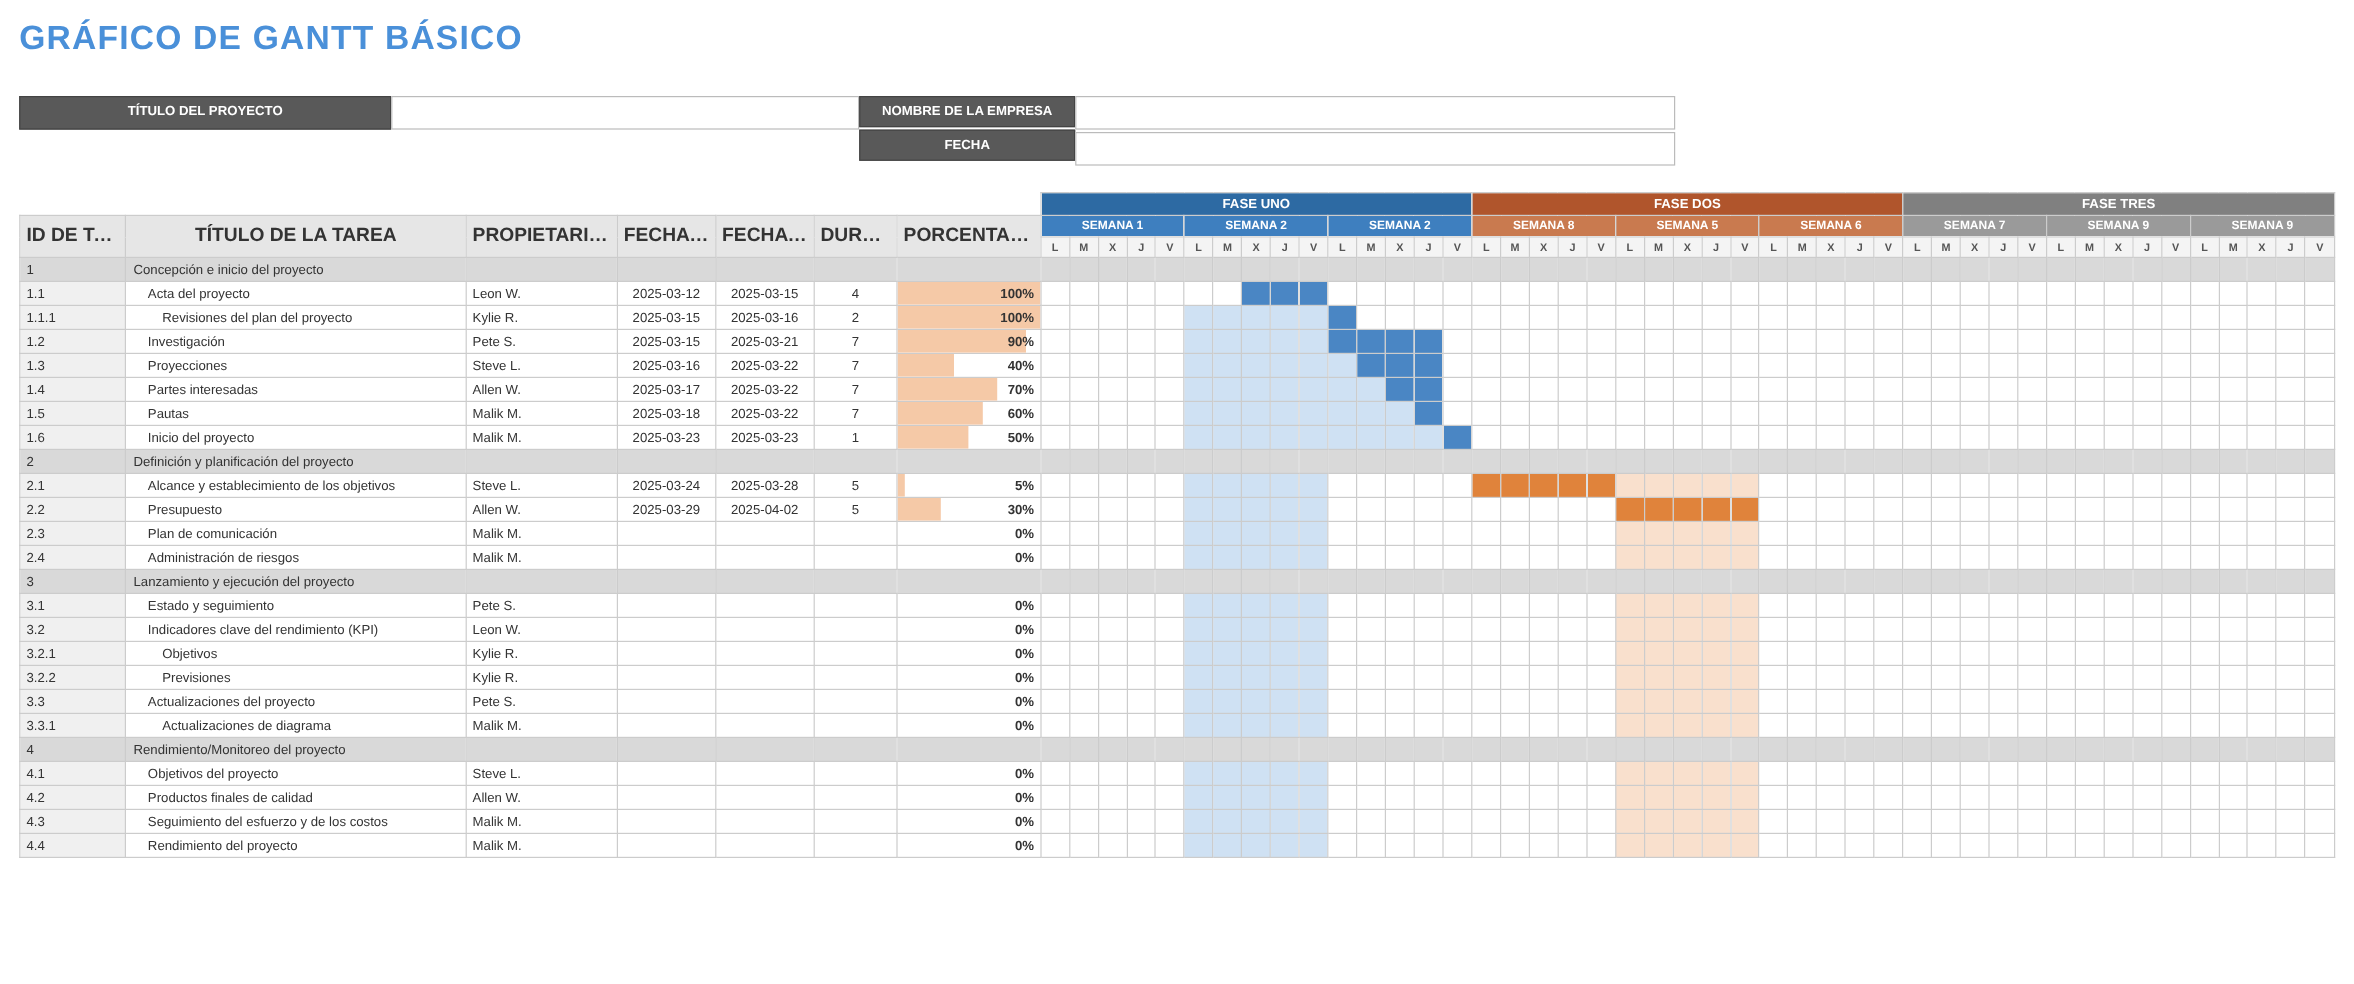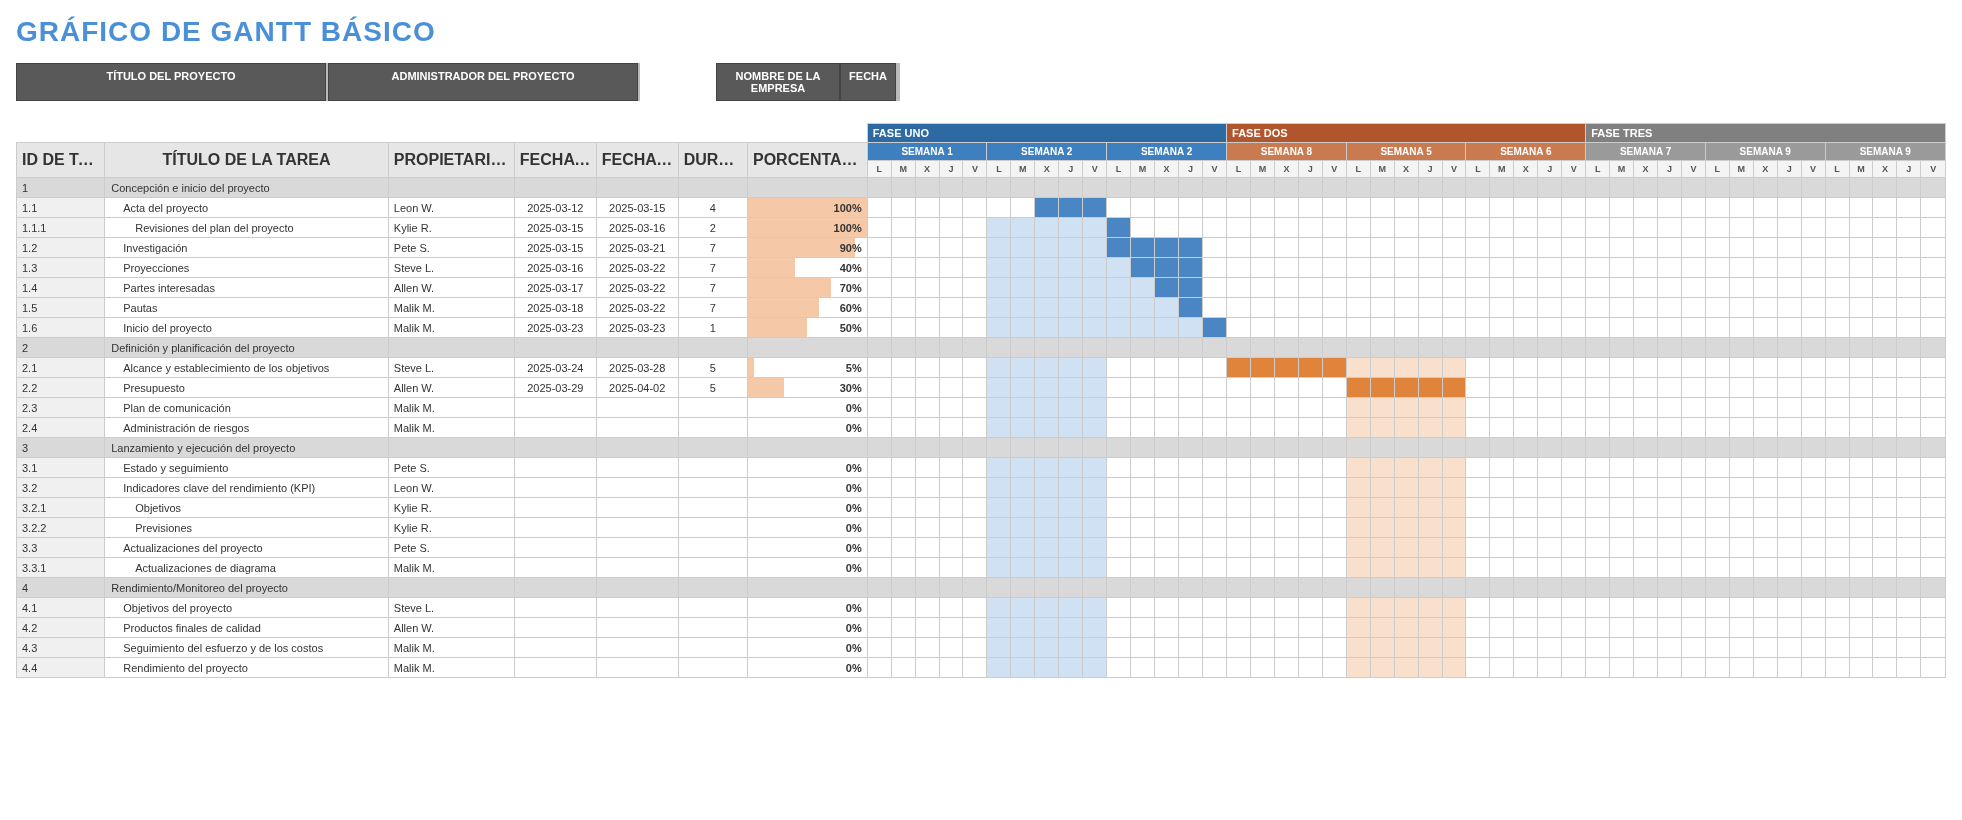--- a/index.html
+++ b/index.html
@@ -9,39 +9,39 @@
     font-family: Arial, sans-serif;
     font-size: 11px;
     color: #333;
     background: #fff;
   }
   .title {
     font-size: 28px;
     font-weight: 700;
     color: #4a90d9;
     letter-spacing: 1px;
-    margin-bottom: 15px;
+    margin-bottom: 32px;
   }
   .meta-row { display:flex; margin-bottom:2px; }
   .meta-label {
     background:#595959; color:#fff; font-weight:700; font-size:11px;
     width:310px; text-align:center; padding:6px 8px; border:1px solid #444;
   }
   .meta-input {
     flex:1; border:1px solid #bbb; background:#fff; min-height:28px;
   }
   .meta-block { display:flex; gap:0; margin-bottom:20px;}
-  .meta-col { display:flex; flex-direction:row; }
+  .meta-col { display:flex; flex-direction:column; }
   .meta-col.left { width:700px; }
   .meta-col.mid  { width:180px; }
   .meta-col.right{ flex:1; max-width:500px;}
   table { border-collapse: collapse; width: 100%; table-layout: fixed; }
   th, td { border:1px solid #ccc; padding:3px 5px; overflow:hidden; white-space:nowrap; text-overflow:ellipsis; }
   .hdr { background:#e6e6e6; font-weight:700; font-size:16px; text-align:center; vertical-align:middle; }
-  .phase-hdr { color:#fff; font-weight:700; text-align:left; font-size:11px; }
+  .phase-hdr { color:#fff; font-weight:700; text-align:center; font-size:11px; }
   .ph1 { background:#2d6aa3; }
   .ph2 { background:#b0552c; }
   .ph3 { background:#808080; }
   .week-hdr { color:#fff; font-weight:700; text-align:center; font-size:10px; }
   .wk1 { background:#3e7fbf; }
   .wk2 { background:#c97a4f; }
   .wk3 { background:#9a9a9a; }
   .day-hdr { background:#f4f4f4; font-weight:700; font-size:9px; text-align:center; color:#555; }
   .section-row td { background:#d9d9d9; font-weight:400; }
   .id-col { background:#f0f0f0; }
@@ -70,24 +70,20 @@
 </style>
 </head>
 <body>
 
 <div class="title">GRÁFICO DE GANTT BÁSICO</div>
 
 <div class="meta-block">
   <div class="meta-col left">
     <div class="meta-row">
       <div class="meta-label">TÍTULO DEL PROYECTO</div>
-      <div class="meta-input"></div>
-    </div>
-    <div class="meta-row">
-      <div class="meta-label">ADMINISTRADOR DEL PROYECTO</div>
       <div class="meta-input"></div>
     </div>
   </div>
   <div class="meta-col mid">
     <div class="meta-row">
         <div class="meta-label" style="width:100%">NOMBRE DE LA EMPRESA</div>
       </div>
     <div class="meta-row">
         <div class="meta-label" style="width:100%">FECHA</div>
       </div>

